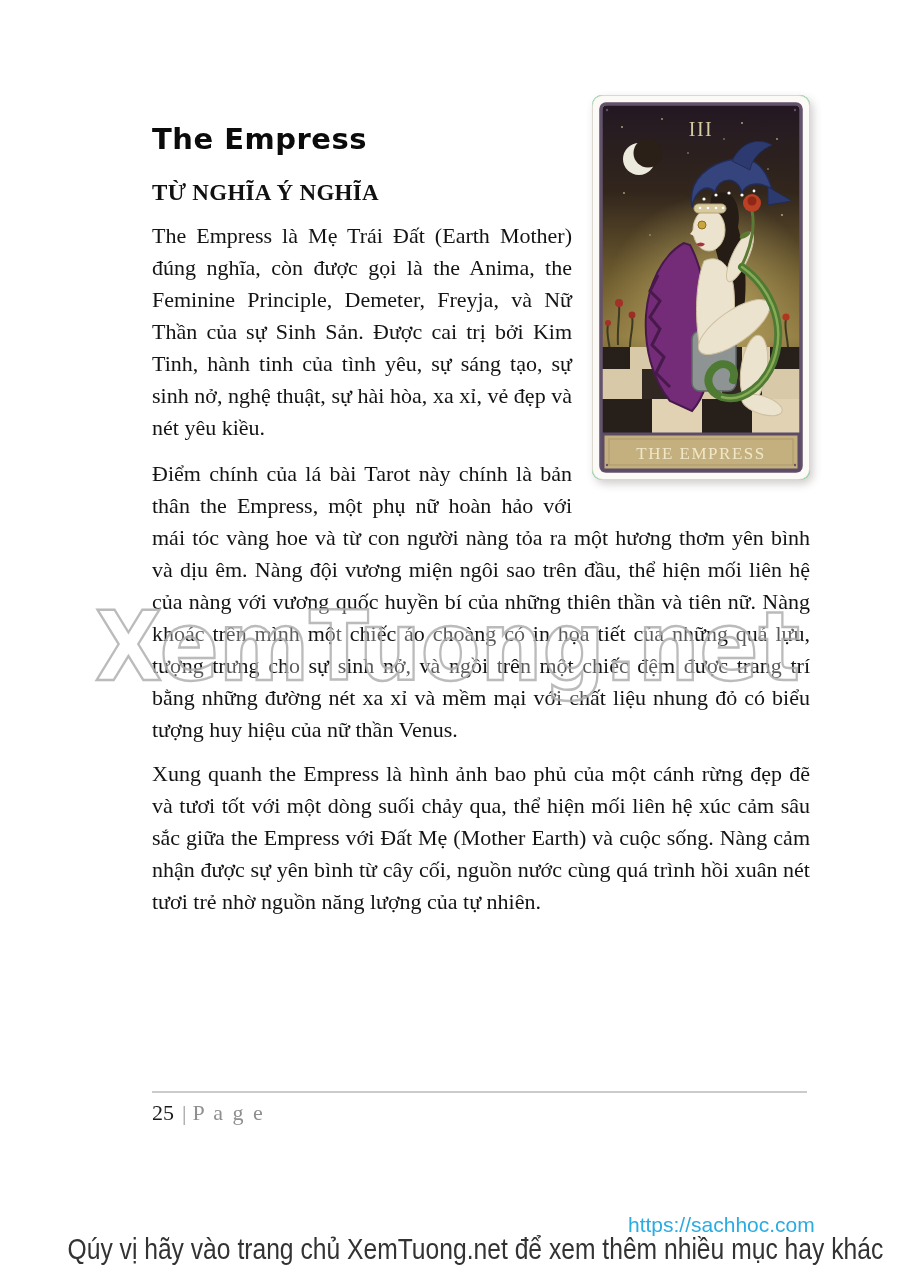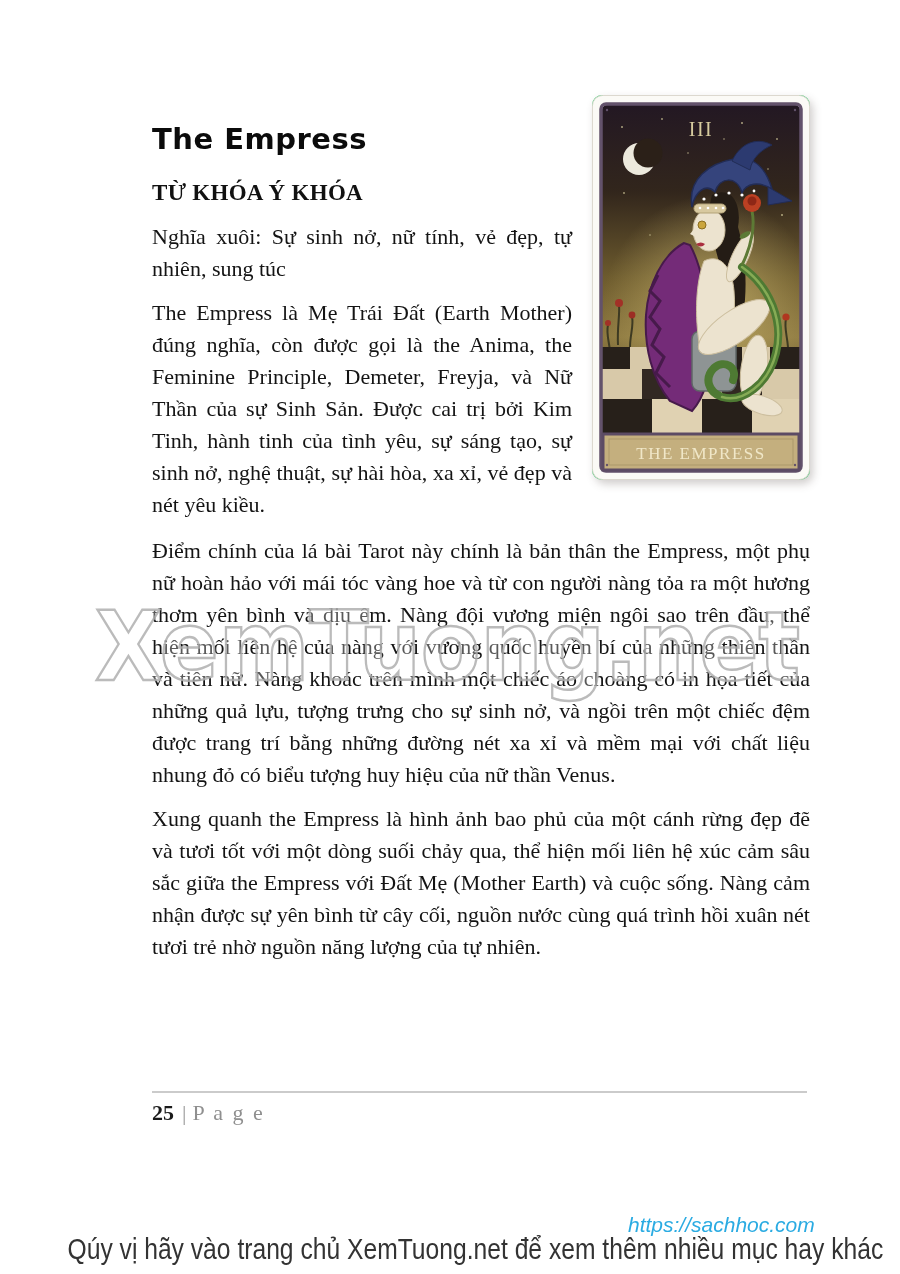--- a/index.html
+++ b/index.html
@@ -64,33 +64,32 @@
     left:152px; top:1091px;
     width:655px; height:2px;
     background:#cbcbcb;
   }
   .footer-line{
     position:absolute;
     left:152px; top:1099px;
     font-size:22px;
     line-height:28px;
   }
-  .footer-line .pagenum{font-weight:bold;color:#1a1a1a;}
+  .footer-line .pagenum{font-weight:normal;color:#1a1a1a;}
   .footer-line .sep{color:#9a9a9a;padding:0 6px 0 8px;}
   .footer-line .pageword{color:#8f8f8f;letter-spacing:2px;}
   
   .sachhoc-link{
     position:absolute;
     left:628px; top:1213px;
     font-family:"Liberation Sans", sans-serif;
     font-size:21px;
     color:#2aabe2;
     text-decoration:none;
     z-index:7;
-    font-style:italic;
   }
   .promo-line{
     position:absolute;
     left:0; top:1233px;
     width:900px;
     text-align:center;
     font-family:"Liberation Sans", sans-serif;
     font-size:29px;
     color:#333333;
     transform:scaleX(0.85);
@@ -236,23 +235,22 @@
       </g>
       <circle cx="15" cy="15" r="1.2" fill="#63526b"></circle>
         <circle cx="203" cy="15" r="1.2" fill="#63526b"></circle>
       <circle cx="15" cy="370" r="1.2" fill="#63526b"></circle>
         <circle cx="203" cy="370" r="1.2" fill="#63526b"></circle>
     </svg>
   </figure>
 
   <h1 class="doc-title">The Empress</h1>
 
-  <h2 class="doc-heading">TỪ KHÓA Ý KHÓA</h2>
-
-  <p class="body-text keywords">Nghĩa xuôi: Sự sinh nở, nữ tính, vẻ đẹp, tự nhiên, sung túc</p>
+  <h2 class="doc-heading">TỪ NGHĨA Ý NGHĨA</h2>
+
 
 
 
   <p class="body-text">The Empress là Mẹ Trái Đất (Earth Mother) đúng nghĩa, còn được gọi là the Anima, the Feminine Principle, Demeter, Freyja, và Nữ Thần của sự Sinh Sản. Được cai trị bởi Kim Tinh, hành tinh của tình yêu, sự sáng tạo, sự sinh nở, nghệ thuật, sự hài hòa, xa xỉ, vẻ đẹp và nét yêu kiều.</p>
   <p class="body-text" style="margin-top:14px;">Điểm chính của lá bài Tarot này chính là bản thân the Empress, một phụ nữ hoàn hảo với mái tóc vàng hoe và từ con người nàng tỏa ra một hương thơm yên bình và dịu êm. Nàng đội vương miện ngôi sao trên đầu, thể hiện mối liên hệ của nàng với vương quốc huyền bí của những thiên thần và tiên nữ. Nàng khoác trên mình một chiếc áo choàng có in họa tiết của những quả lựu, tượng trưng cho sự sinh nở, và ngồi trên một chiếc đệm được trang trí bằng những đường nét xa xỉ và mềm mại với chất liệu nhung đỏ có biểu tượng huy hiệu của nữ thần Venus.</p>
   <p class="body-text">Xung quanh the Empress là hình ảnh bao phủ của một cánh rừng đẹp đẽ và tươi tốt với một dòng suối chảy qua, thể hiện mối liên hệ xúc cảm sâu sắc giữa the Empress với Đất Mẹ (Mother Earth) và cuộc sống. Nàng cảm nhận được sự yên bình từ cây cối, nguồn nước cùng quá trình hồi xuân nét tươi trẻ nhờ nguồn năng lượng của tự nhiên.</p>
 </div>
 
 <svg class="watermark" viewBox="0 0 900 150">
   <text x="95" y="118" textLength="705" lengthAdjust="spacingAndGlyphs" font-family="DejaVu Sans, sans-serif" font-weight="bold" font-size="96" fill="rgba(255,255,255,0.35)" stroke="#b0b0b0" stroke-width="2.5">XemTuong.net</text>

